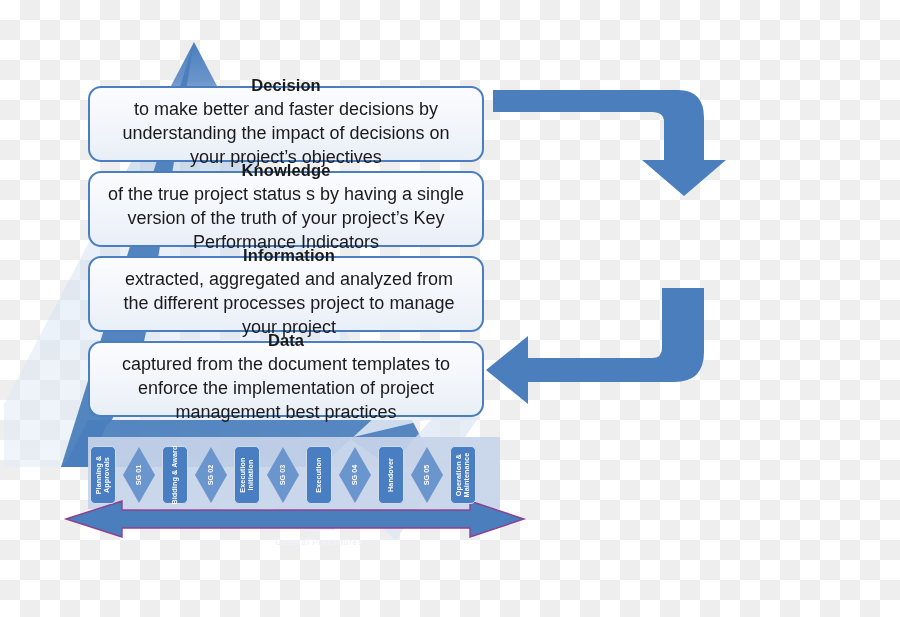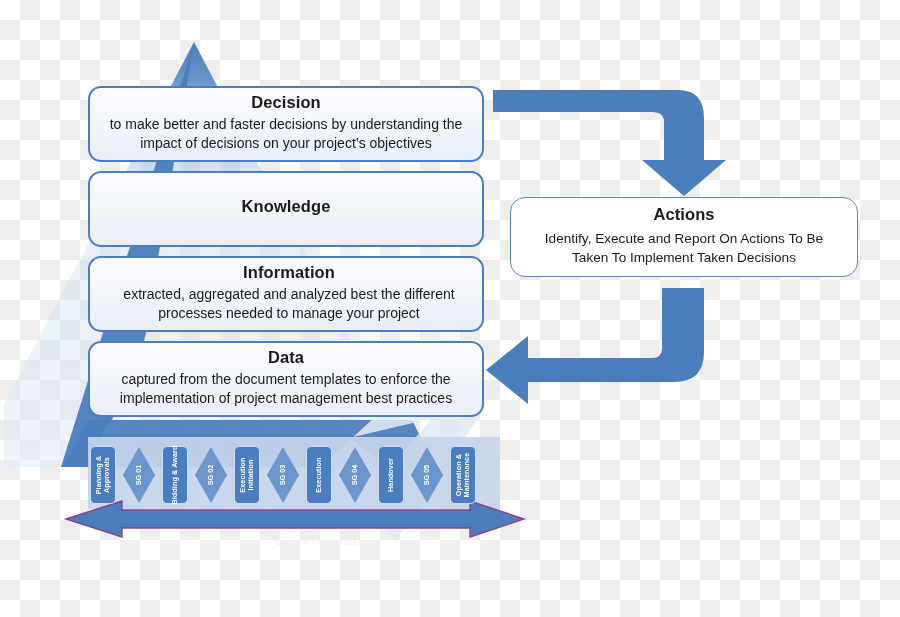--- a/index.html
+++ b/index.html
@@ -29,21 +29,21 @@
     display:flex;flex-direction:column;
     align-items:center;justify-content:center;
     padding:6px 14px 8px 14px;
     color:#1a1a1a;
   }
   .kbox .ttl{
     font-weight:bold;font-size:16.5px;letter-spacing:.1px;
     margin-bottom:4px;text-align:center;line-height:1.1;
   }
   .kbox .bdy{
-    font-size:14px;line-height:1.33;text-align:center;
+    font-size:18px;line-height:1.33;text-align:center;
   }
 
   #box-decision   {left:84px; top:86px;  width:396px;height:76px;}
   #box-knowledge  {left:84px; top:171px; width:396px;height:76px;}
   #box-information{left:84px; top:256px; width:396px;height:76px;padding-left:20px;}
   #box-data       {left:84px; top:341px; width:396px;height:76px;align-items:center;}
 
   #box-actions{
     left:506px;top:197px;width:348px;height:80px;
     border:1.6px solid #5b8ac5;border-radius:15px;
@@ -124,36 +124,33 @@
     <path d="M 658,288 L 700,288 L 700,352 Q 700,382 670,382 L 524,382 L 524,404 L 482,370 L 524,336 L 524,358 L 648,358 Q 658,358 658,348 Z" fill="#4a7ebc"></path>
   </svg>
 
   <div class="kbox" id="box-decision">
     <div class="ttl">Decision</div>
     <div class="bdy">to make better and faster decisions by understanding the impact of decisions on your project’s objectives</div>
   </div>
 
   <div class="kbox" id="box-knowledge">
     <div class="ttl">Knowledge</div>
+    <div class="bdy">of the true project status s by having a single version of the truth of your project’s Key Performance Indicators</div>
   </div>
 
   <div class="kbox" id="box-information">
     <div class="ttl">Information</div>
-    <div class="bdy">extracted, aggregated and analyzed best the different processes needed to manage your project</div>
+    <div class="bdy">extracted, aggregated and analyzed from the different processes project to manage your project</div>
   </div>
 
   <div class="kbox" id="box-data">
     <div class="ttl">Data</div>
     <div class="bdy">captured from the document templates to enforce the implementation of project management best practices</div>
   </div>
 
-  <div class="kbox" id="box-actions">
-    <div class="ttl">Actions</div>
-    <div class="bdy">Identify,  Execute and Report On Actions To Be Taken To Implement Taken Decisions</div>
-  </div>
 
   <svg class="lyr" id="procwrap" viewBox="0 0 900 617" xmlns="http://www.w3.org/2000/svg">
 
     <rect x="84" y="437" width="412" height="72" fill="#c7d4e9" opacity=".92"></rect>
 
     <polygon points="62,519 118,501 118,510 466,510 466,501 520,519 466,537 466,528 118,528 118,537" fill="#4a7ebc" stroke="#8f3f8f" stroke-width="1.4"></polygon>
   </svg>
 
   <div class="lyr" id="procnodes" style="left:0;top:0;width:900px;height:617px;">
       <div class="pnode prect" style="left: 86px; top: 446px; width: 26px; height: 58px;">

